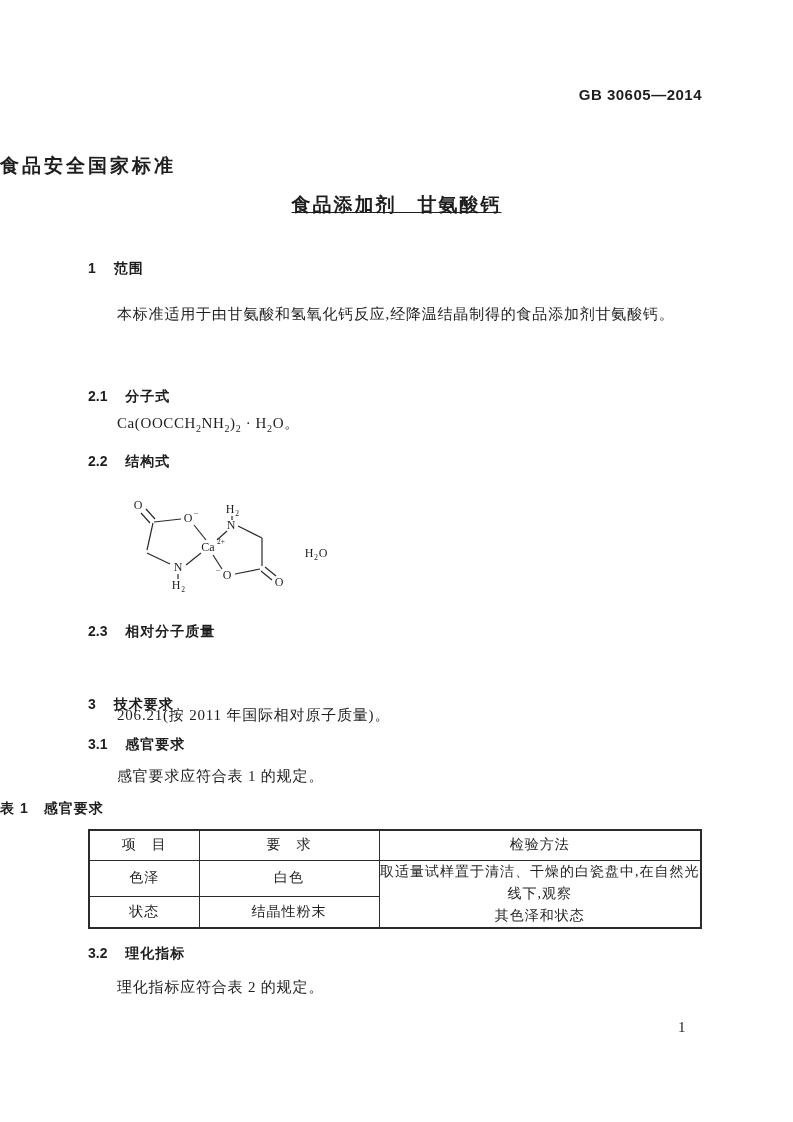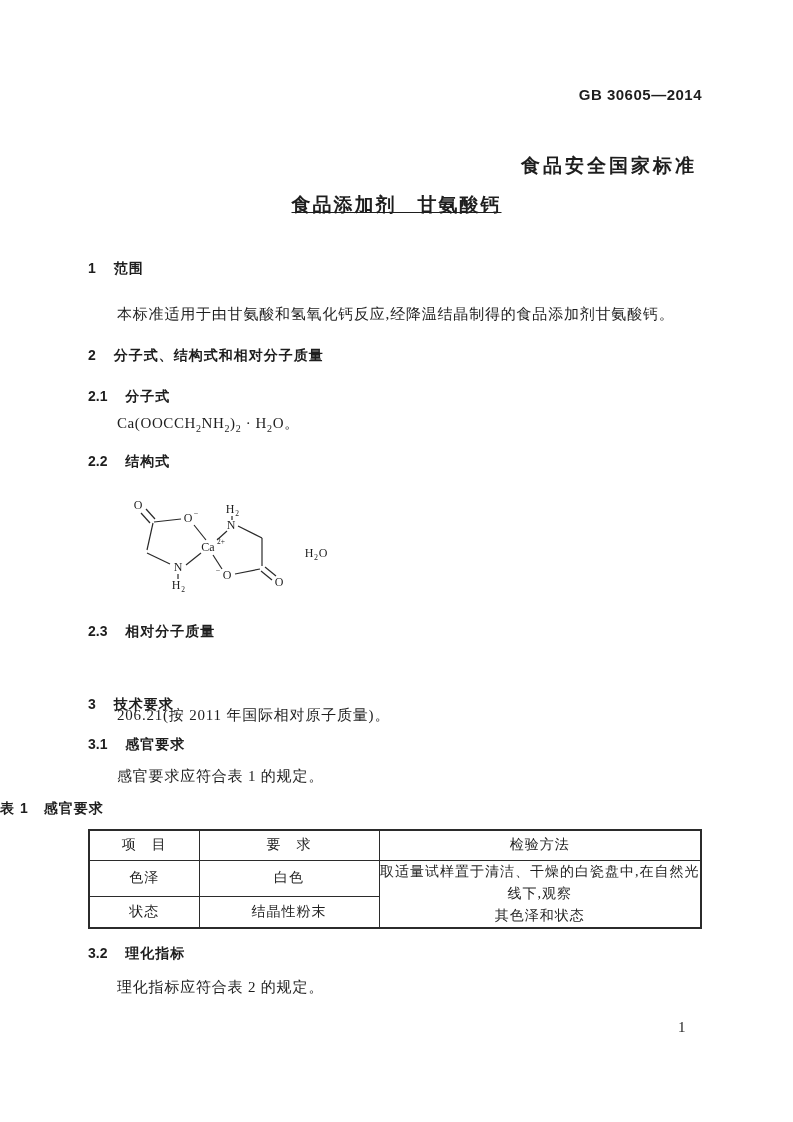--- a/index.html
+++ b/index.html
@@ -5,22 +5,22 @@
   html,body{margin:0;padding:0;background:#e8e8e8;}
   .page{
     position:relative;width:793px;height:1122px;margin:0 auto;background:#ffffff;
     font-family:"Liberation Serif", serif;color:#1e1e1e;overflow:hidden;
   }
   .abs{position:absolute;}
   .doc-number{
     top:86px;right:91px;font-family:"Liberation Sans", sans-serif;
     font-weight:bold;font-size:15px;letter-spacing:0.5px;
   }
-  .title1{top:153px;left:0;width:669px;text-align:right;
-    font-family:"Liberation Sans", sans-serif;font-weight:bold;font-size:19px;letter-spacing:3px;padding-left:28px;}
+  .title1{top:153px;left:0;width:669px;text-align:left;
+    font-family:"Liberation Sans", sans-serif;font-weight:bold;font-size:19px;letter-spacing:3px;}
   .title2{top:192px;left:0;width:793px;text-align:center;
     font-family:"Liberation Sans", sans-serif;font-weight:bold;font-size:19px;letter-spacing:2px;text-decoration:underline;}
   .heading{
     left:88px;font-family:"Liberation Sans", sans-serif;font-weight:bold;
     font-size:14px;letter-spacing:1px;white-space:nowrap;
   }
   .heading .num{display:inline-block;margin-right:13px;letter-spacing:0;}
   .para{left:117px;font-size:15px;letter-spacing:0.8px;white-space:nowrap;}
   .formula{left:117px;top:414px;font-size:15px;letter-spacing:0.6px;}
   .formula .sub{font-size:10px;vertical-align:sub;}
@@ -54,24 +54,20 @@
 
   <div class="abs title1">食品安全国家标准</div>
   <div class="abs title2">食品添加剂　甘氨酸钙</div>
 
   <div class="abs heading" style="top:260px;">
     <span class="num">1</span>
     <span>范围</span>
   </div>
   <div class="abs para" style="top:305px;">本标准适用于由甘氨酸和氢氧化钙反应,经降温结晶制得的食品添加剂甘氨酸钙。</div>
 
-  <div class="abs heading" style="top:347px;">
-    <span class="num">2</span>
-    <span>分子式、结构式和相对分子质量</span>
-  </div>
 
   <div class="abs heading" style="top:388px;">
     <span class="num">2.1</span>
     <span>分子式</span>
   </div>
 
   <div class="abs formula"><span>Ca(OOCCH</span><span class="sub">2</span><span>NH</span><span class="sub">2</span><span>)</span><span class="sub">2</span><span> · H</span><span class="sub">2</span><span>O。</span></div>
 
   <div class="abs heading" style="top:453px;">
     <span class="num">2.2</span>

